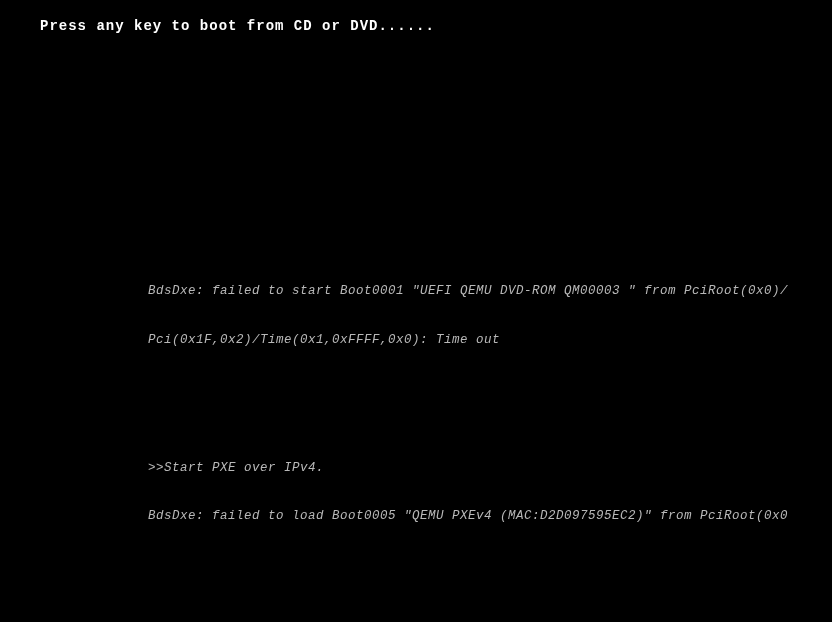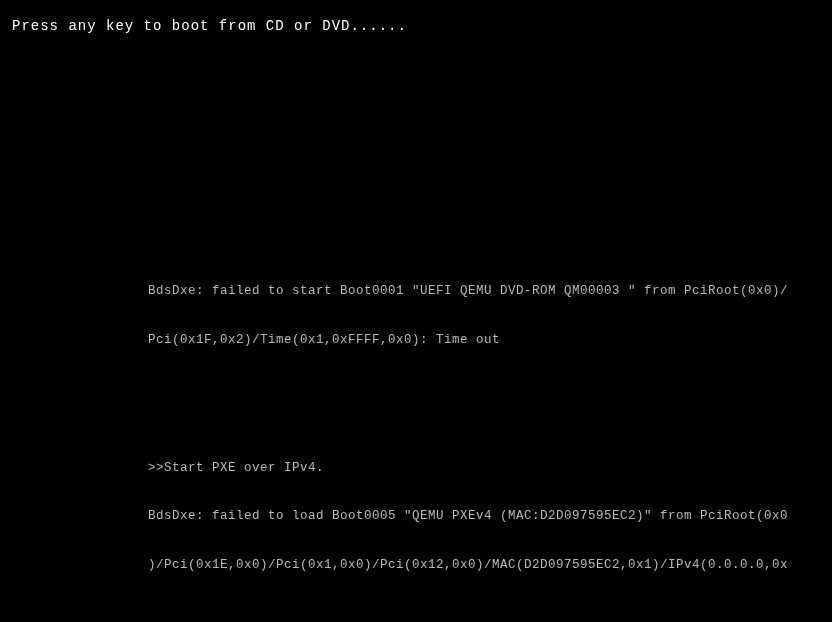--- a/index.html
+++ b/index.html
@@ -14,39 +14,40 @@
       overflow: hidden;
       font-family: 'Courier New', monospace;
       color: #cccccc;
       font-size: 13px;
       letter-spacing: 0.5px;
       position: relative;
     }
     .top-prompt {
       position: absolute;
       top: 18px;
-      left: 12px;
+      left: 40px;
       color: #ffffff;
-      font-weight: normal;
+      font-weight: bold;
       font-size: 14px;
       letter-spacing: 1px;
     }
     .boot-messages {
       position: absolute;
       top: 218px;
       left: 148px;
       width: 650px;
       line-height: 1.3;
       color: #b8b8b8;
       font-size: 12.5px;
       white-space: pre-wrap;
       word-break: break-all;
     }
     .msg-line {
       display: block;
+      font-style: italic;
     }
     .msg-block {
       margin-bottom: 14px;
     }
     .msg-block:last-child {
       margin-bottom: 0;
     }
   </style>
 </head>
 <body>
@@ -54,17 +55,16 @@
 <div class="top-prompt">Press any key to boot from CD or DVD......</div>
 
 <div class="boot-messages">
   <div class="msg-block">
     <span class="msg-line">BdsDxe: failed to start Boot0001 "UEFI QEMU DVD-ROM QM00003 " from PciRoot(0x0)/</span>
     <span class="msg-line">Pci(0x1F,0x2)/Time(0x1,0xFFFF,0x0): Time out</span>
   </div>
   <div class="msg-block">
     <span class="msg-line">&gt;&gt;Start PXE over IPv4.</span>
     <span class="msg-line">BdsDxe: failed to load Boot0005 "QEMU PXEv4 (MAC:D2D097595EC2)" from PciRoot(0x0</span>
-    <span class="msg-line">)/Pci(0x1E,0x0)/Pci(0x1,0x0)/Pci(0x12,0x0)/MAC(D2D097595EC2,0x1)/IPv4(0.0.0.0,0x</span>
     
   </div>
   
 </div>
 
 </body></html>

